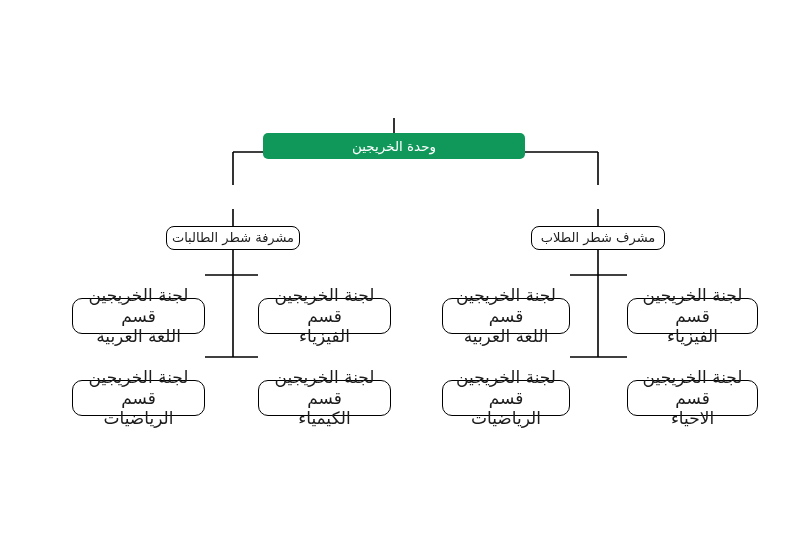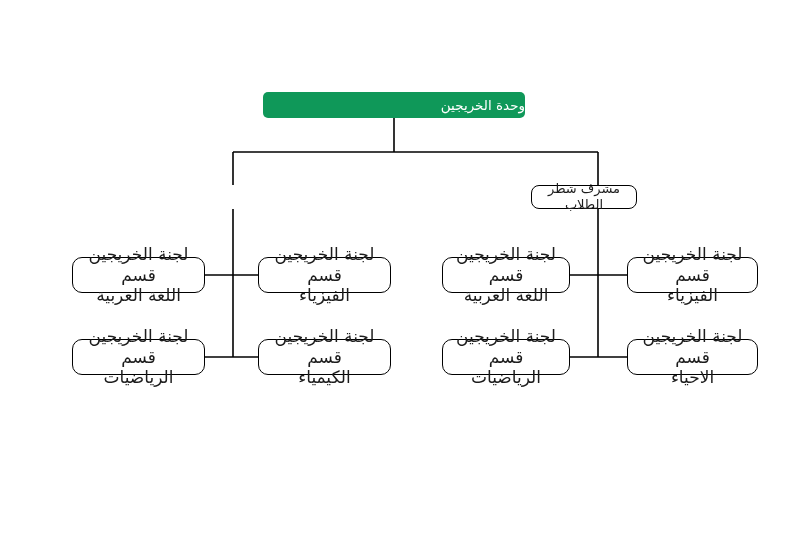--- a/index.html
+++ b/index.html
@@ -9,23 +9,24 @@
     font-family: "DejaVu Sans", "Liberation Sans", sans-serif;
     overflow: hidden;
   }
   .canvas { position: relative; width: 800px; height: 551px; background: #ffffff; }
   .connectors { position: absolute; left: 0; top: 0; width: 800px; height: 551px; }
   .node {
     position: absolute; box-sizing: border-box;
     background: #ffffff;
     border: 1.6px solid #000000;
     border-radius: 10px;
-    display: flex; align-items: center; justify-content: flex-end;
+    display: flex; align-items: center; justify-content: center;
     text-align: center;
     color: #1c1c1c;
+    margin-top: 41px;
   }
   .node .label { white-space: pre-line; line-height: 1.22; }
   .root-node {
     background: #0f9859; border: none; border-radius: 5px;
     color: #ffffff; font-size: 13.5px;
   }
   .supervisor-node { border-radius: 8px; font-size: 13px; }
   .child-node { font-size: 17px; }
 </style>
 </head>
@@ -46,21 +47,24 @@
 
     <line x1="598" y1="209" x2="598" y2="357" stroke="#000" stroke-width="1.6"></line>
     <line x1="570" y1="275" x2="627" y2="275" stroke="#000" stroke-width="1.6"></line>
     <line x1="570" y1="357" x2="627" y2="357" stroke="#000" stroke-width="1.6"></line>
   </svg>
 
   <div class="node root-node" style="left:263px; top:92px; width:262px; height:26px;">
     <span class="label" dir="rtl">وحدة الخريجين</span>
   </div>
 
-  <div class="node supervisor-node" style="left:531px; top:185px; width:106px; height:24px;">
+  <div class="node supervisor-node" style="left:166px; top:185px; width:134px; height:24px;">
+    <span class="label" dir="rtl">مشرفة شطر الطالبات</span>
+  </div>
+  <div class="node supervisor-node" style="left:531px; top:185px; width:134px; height:24px;">
     <span class="label" dir="rtl">مشرف شطر الطلاب</span>
   </div>
 
   <div class="node child-node" style="left:72px; top:257px; width:133px; height:36px;">
     <span class="label" dir="rtl">لجنة الخريجين قسم
 اللغة العربية</span>
   </div>
   <div class="node child-node" style="left:258px; top:257px; width:133px; height:36px;">
     <span class="label" dir="rtl">لجنة الخريجين قسم
 الفيزياء</span>

